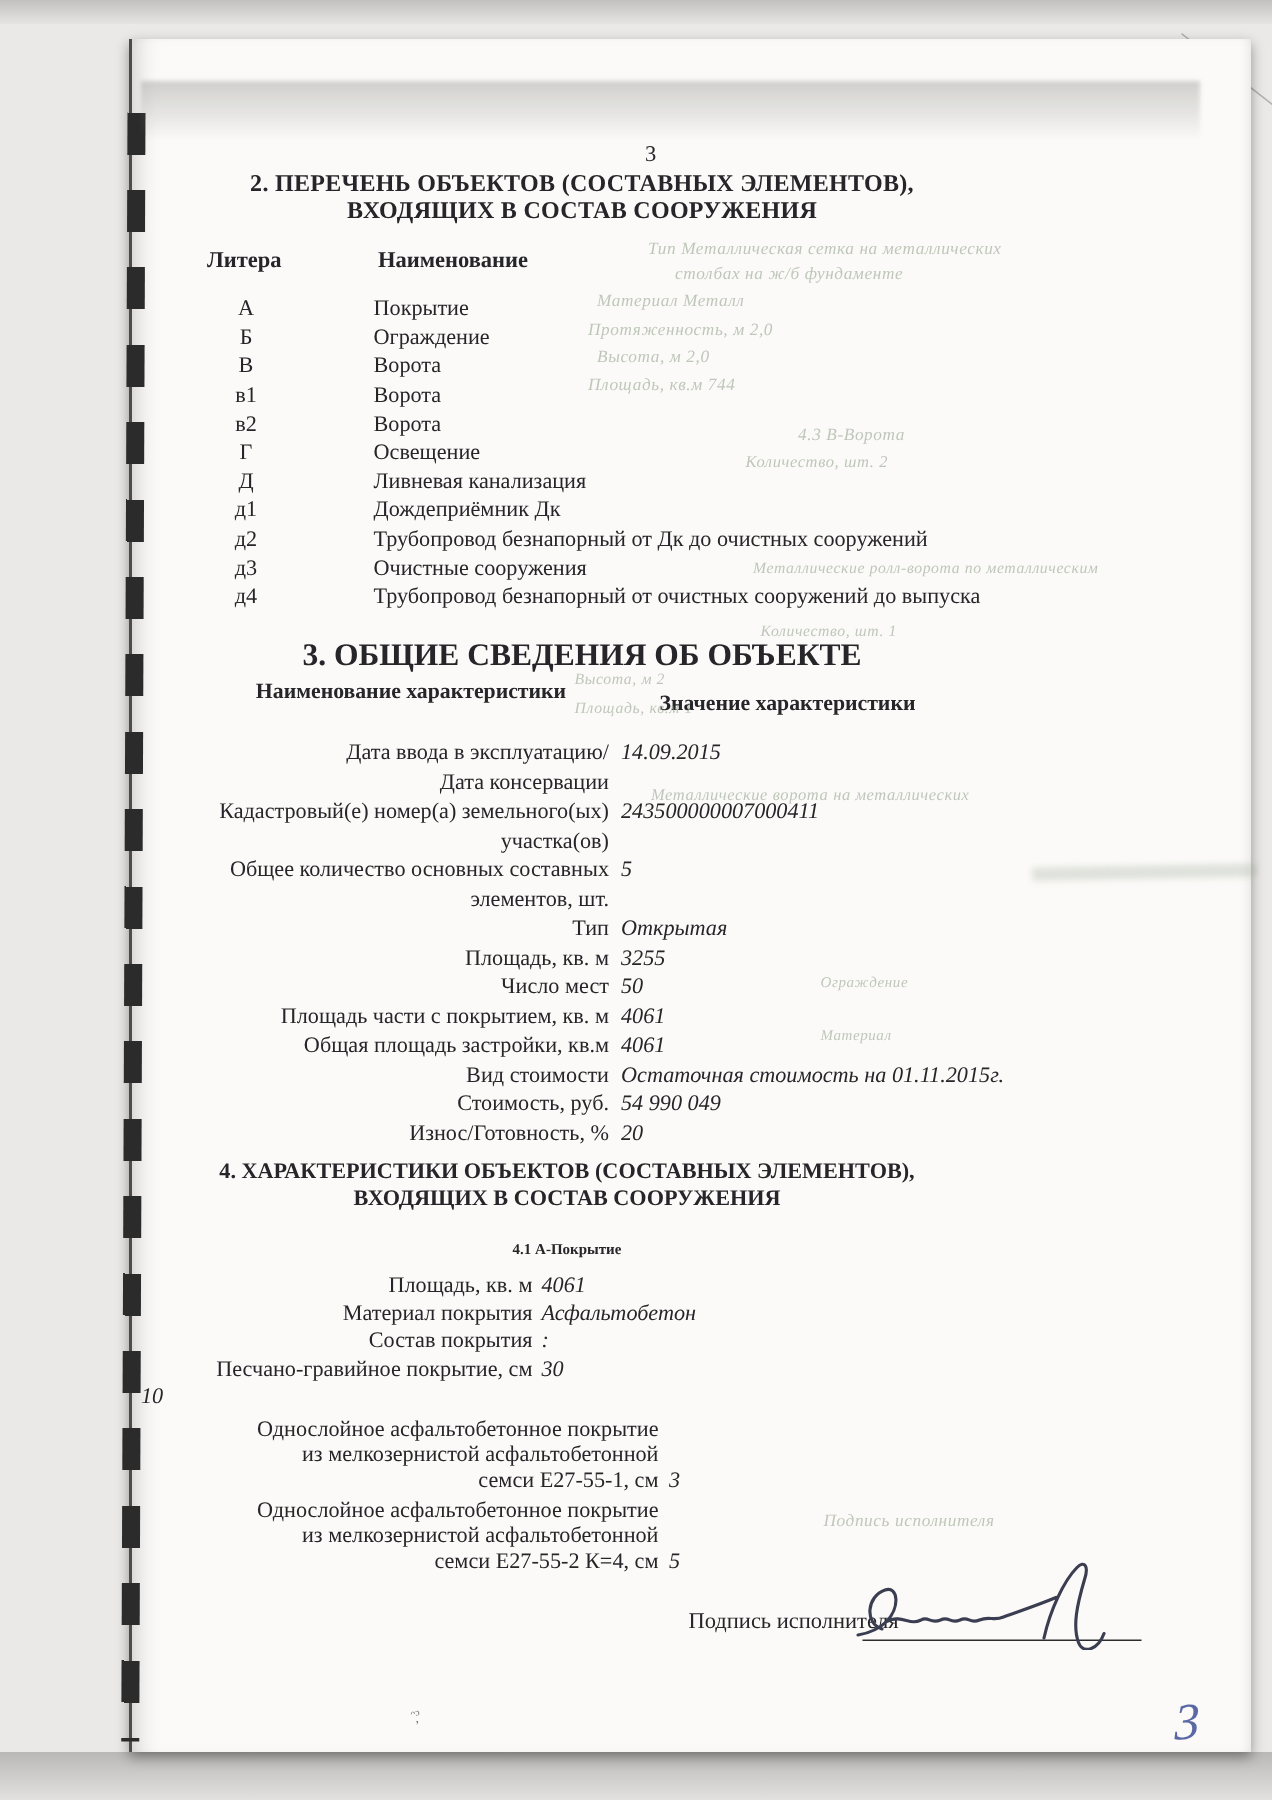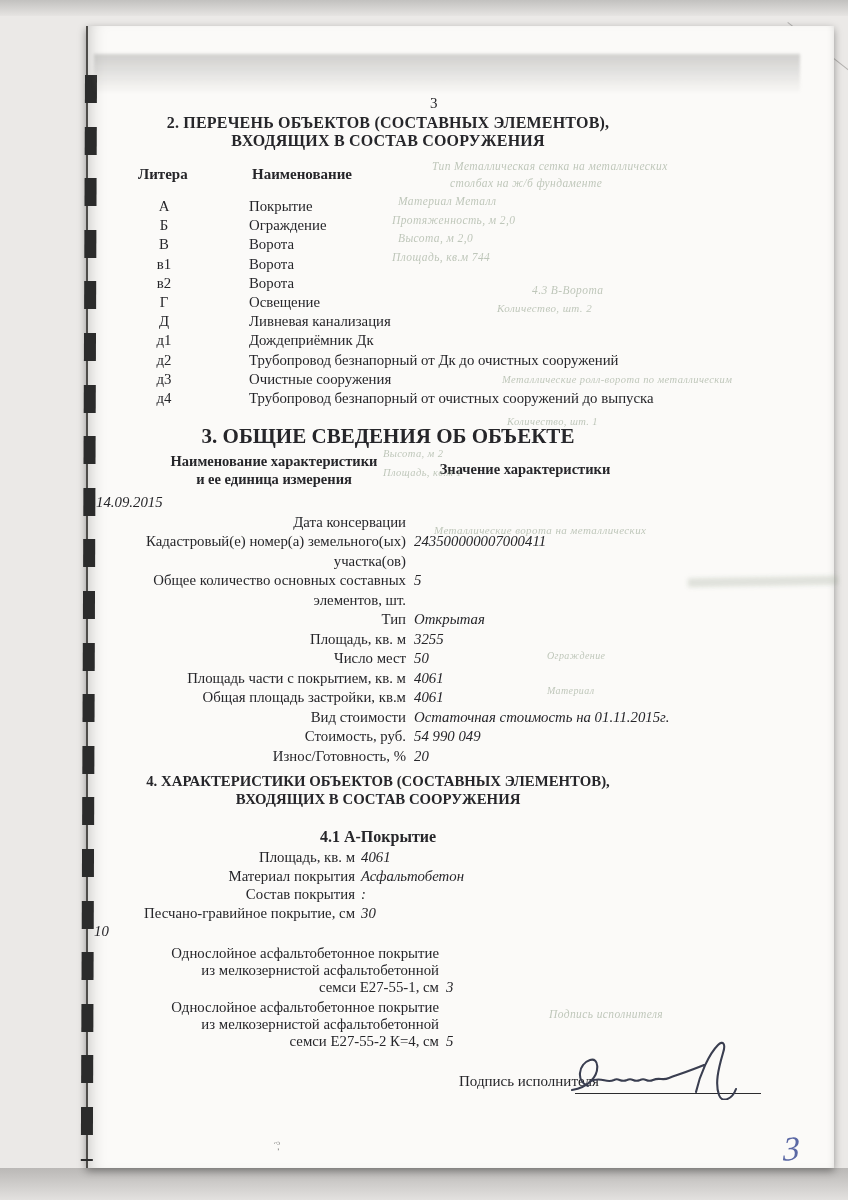--- a/index.html
+++ b/index.html
@@ -49,21 +49,21 @@
 
   #sec3-title{left:0;top:398px;width:600px;font-size:21px;}
   #sec3-hl{left:36px;top:426px;width:300px;font-size:14.5px;line-height:18px;text-align:center;}
   #sec3-hr{left:330px;top:435px;width:214px;font-size:14.5px;text-align:center;}
   #sec3-rows{left:0;top:467px;width:660px;font-size:14.8px;}
   .crow{display:flex;align-items:flex-start;}
   .clabel{width:318px;text-align:right;line-height:19.5px;}
   .cvalue{margin-left:8px;font-style:italic;white-space:nowrap;line-height:19.5px;text-align:right;}
 
   #sec4-title{left:0;top:747px;width:580px;font-size:14.8px;line-height:17.5px;}
-  #sec41-title{left:0;top:802px;width:580px;font-size:16px;}
+  #sec41-title{left:0;top:802px;width:580px;font-size:10px;}
   #sec41-ga{left:0;top:822px;width:600px;font-size:14.8px;}
   .arow{display:flex;align-items:flex-start;}
   .alabel{width:267px;text-align:right;line-height:18.5px;}
   .avalue{margin-left:6px;font-style:italic;line-height:18.5px;}
   #sec41-gb{left:0;top:919px;width:620px;font-size:14.8px;}
   .brow{display:flex;align-items:flex-end;}
   .brow + .brow{margin-top:4px;}
   .blabel{width:351px;text-align:right;line-height:16.8px;}
   .bvalue{margin-left:7px;font-style:italic;line-height:16.8px;}
 
@@ -148,25 +148,27 @@
       </div>
       <div class="s2row">
         <span class="s2letter">д4</span>
         <span class="s2name">Трубопровод безнапорный от очистных сооружений до выпуска</span>
       </div>
     </div>
 
   <div class="abs ink ctr b" id="sec3-title">3. ОБЩИЕ СВЕДЕНИЯ ОБ ОБЪЕКТЕ</div>
   <div class="abs ink b" id="sec3-hl">
     <div>Наименование характеристики</div>
-    <div>и ее единица измерения</div>
   </div>
   <div class="abs ink b" id="sec3-hr">Значение характеристики</div>
   <div class="abs ink" id="sec3-rows">
       <div class="crow">
+        <div class="clabel">
+          <div>Дата ввода в эксплуатацию/</div>
+        </div>
         <div class="cvalue">14.09.2015</div>
       </div>
       <div class="crow">
         <div class="clabel">
           <div>Дата консервации</div>
         </div>
         <div class="cvalue"></div>
       </div>
       <div class="crow">
         <div class="clabel">

